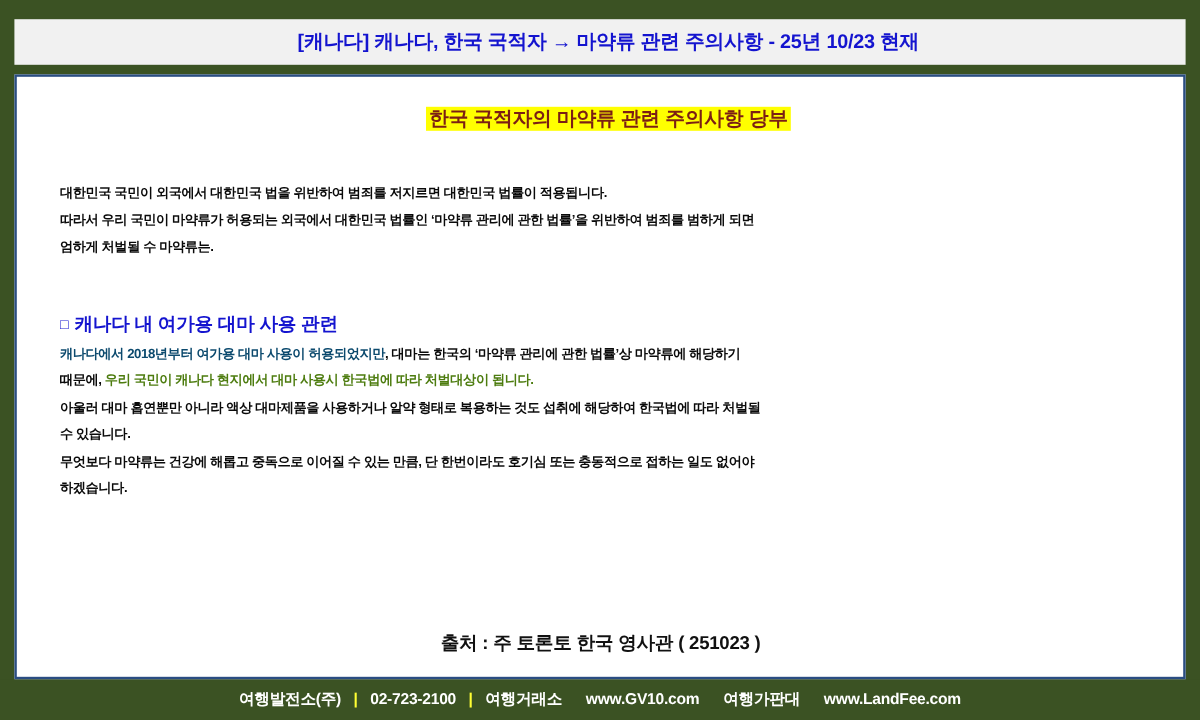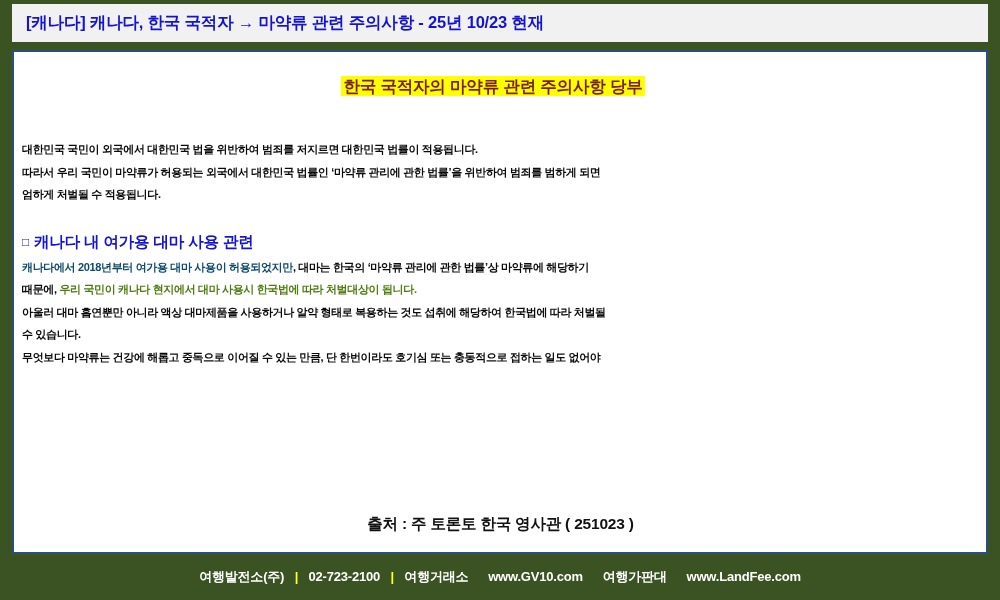--- a/index.html
+++ b/index.html
@@ -23,43 +23,44 @@
     display: flex;
     flex-direction: column;
     align-items: center;
   }
 
   
   .header-bar {
     box-sizing: border-box;
     width: 976px;
     height: 38px;
-    margin-top: 4px;
+    margin-top: 16px;
     background: #f1f1f1;
     display: flex;
     align-items: center;
     padding-left: 14px;
+    justify-content: center;
   }
   .header-title {
     font-size: 16.5px;
     font-weight: bold;
     color: #1414cf;
     letter-spacing: -0.2px;
     white-space: nowrap;
   }
 
   
   .content-panel {
     box-sizing: border-box;
     width: 976px;
     height: 504px;
     margin-top: 8px;
     background: #ffffff;
     border: 2px solid #2a4d82;
-    padding: 18px 22px 0 8px;
+    padding: 18px 22px 0 36px;
     position: relative;
     overflow: hidden;
   }
 
   .doc-title-row {
     text-align: center;
     margin-top: 6px;
     margin-bottom: 0;
   }
   .doc-title {
@@ -69,21 +70,21 @@
     font-size: 16.5px;
     font-weight: bold;
     letter-spacing: -0.2px;
     padding: 1px 2px;
   }
 
   .section {
     margin-top: 0;
   }
   .section.first { margin-top: 40px; }
-  .section.second { margin-top: 26px; }
+  .section.second { margin-top: 42px; }
 
   .section-heading {
     color: #1414cf;
     font-size: 15.5px;
     font-weight: bold;
     letter-spacing: -0.2px;
     margin-bottom: 3px;
     white-space: nowrap;
   }
   .bullet-sq {
@@ -150,29 +151,30 @@
   <div class="content-panel">
 
     <div class="doc-title-row">
       <span class="doc-title">한국 국적자의 마약류 관련 주의사항 당부</span>
     </div>
 
     <div id="sections-host">
         <div class="section first">
           <div class="para"><span class="t-black">대한민국 국민이 외국에서 대한민국 법을 위반하여 범죄를 저지르면 대한민국 법률이 적용됩니다.</span></div>
           <div class="para"><span class="t-black">따라서 우리 국민이 마약류가 허용되는 외국에서 대한민국 법률인 ‘마약류 관리에 관한 법률’을 위반하여 범죄를 범하게 되면</span></div>
-          <div class="para"><span class="t-black">엄하게 처벌될 수 적용됩니다.</span></div>
+          <div class="para"><span class="t-black">엄하게 처벌될 수 마약류는.</span></div>
         </div>
         <div class="section second">
           <div class="section-heading"><span class="bullet-sq">□</span><span>캐나다 내 여가용 대마 사용 관련</span></div>
           <div class="para"><span class="t-pink">캐나다에서 2018년부터 여가용 대마 사용이 허용되었지만</span><span class="t-black">, 대마는 한국의 ‘마약류 관리에 관한 법률’상 마약류에 해당하기</span></div>
           <div class="para"><span class="t-black">때문에, </span><span class="t-red">우리 국민이 캐나다 현지에서 대마 사용시 한국법에 따라 처벌대상이 됩니다.</span></div>
           <div class="para"><span class="t-black">아울러 대마 흡연뿐만 아니라 액상 대마제품을 사용하거나 알약 형태로 복용하는 것도 섭취에 해당하여 한국법에 따라 처벌될</span></div>
           <div class="para"><span class="t-black">수 있습니다.</span></div>
           <div class="para"><span class="t-black">무엇보다 마약류는 건강에 해롭고 중독으로 이어질 수 있는 만큼, 단 한번이라도 호기심 또는 충동적으로 접하는 일도 없어야</span></div>
+          <div class="para"><span class="t-black">하겠습니다.</span></div>
         </div>
       </div>
 
     <div class="source-line">출처 : 주 토론토 한국 영사관 ( 251023 )</div>
   </div>
 
   <div class="footer">
     <div class="footer-inner">
       <span>여행발전소(주)</span>
       <span class="footer-sep">|</span>

